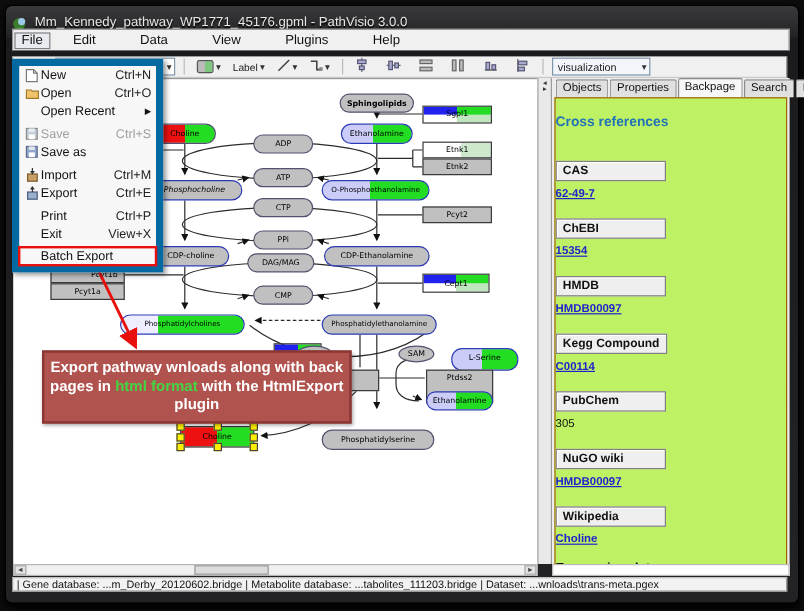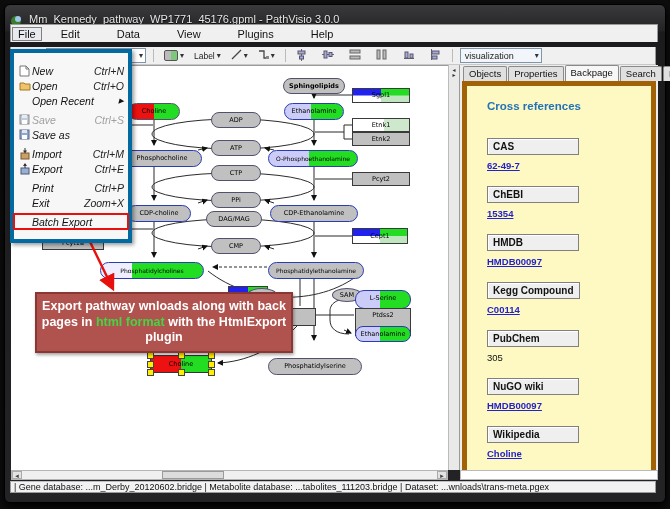--- a/index.html
+++ b/index.html
@@ -56,40 +56,40 @@
   .h-ml{left:-4px;top:calc(50% - 3px)}.h-mr{right:-4px;top:calc(50% - 3px)}
   .h-bl{left:-4px;bottom:-4px}.h-bm{left:calc(50% - 3px);bottom:-4px}.h-br{right:-4px;bottom:-4px}
   
   .callout{position:absolute;left:35px;top:292px;width:250px;z-index:4;background:var(--callout_bg);
     border:2px solid var(--callout_border);color:var(--callout_text);font-weight:bold;font-size:12.5px;
     text-align:center;padding:5px 2px;line-height:1.25;box-shadow:1px 2px 3px rgba(0,0,0,.35);}
   .callout .hl{color:var(--callout_highlight);}
   .red-arrow{position:absolute;left:0;top:0;z-index:5;pointer-events:none;}
   
   .filemenu{position:absolute;left:10px;top:49px;width:114px;z-index:6;background:#f7f7f7;
-    border:4px solid #0369a1;box-shadow:2px 2px 4px rgba(0,0,0,.4);padding:10px 0;font-size:10.5px;color:#111;font-style:italic;}
+    border:6px solid #0369a1;box-shadow:2px 2px 4px rgba(0,0,0,.4);padding:0 0;font-size:10.5px;color:#111;}
   .menu-item{display:flex;align-items:center;height:15px;padding:0 4px 0 3px;}
   .menu-item.gap{margin-top:4px;}
   .mi-icon{width:15px;display:inline-flex;justify-content:center;}
   .mi-label{flex:0 0 auto;}
   .mi-shortcut{margin-left:auto;color:#222;}
   .menu-item.disabled .mi-label,.menu-item.disabled .mi-shortcut{color:#a0a0a0;}
   .mi-arrow{margin-left:auto;font-size:7px;}
   .menu-item.highlighted{outline:2px solid var(--annotation_red);outline-offset:-1px;}
   
   .splitter{position:absolute;left:448px;top:65px;width:12px;height:405px;background:#e9e9e9;
     border-left:1px solid #bbb;border-right:1px solid #9a9a9a;z-index:1;text-align:center;font-size:6px;color:#333;line-height:5px;padding-top:3px;box-sizing:border-box;}
   
   .panel{position:absolute;left:460px;top:65px;width:198px;height:415px;background:#ededed;z-index:1;box-sizing:border-box;}
   .tabs{display:flex;align-items:flex-end;height:16px;padding-left:3px;gap:1px;}
   .tab{border:1px solid #8a8a8a;border-bottom:none;background:#e0e0e0;padding:1px 5px 2px 5px;
     font-size:9.5px;border-radius:2px 2px 0 0;color:#111;}
   .tab.active{background:#f7f7f7;padding-bottom:3px;}
-  .panel-content{position:absolute;left:2px;top:16px;right:2px;bottom:0;background:#fef9c3;
-    border:5px solid #a16207;overflow:hidden;padding:14px 0 0 20px;box-sizing:border-box;}
+  .panel-content{position:absolute;left:2px;top:16px;right:2px;bottom:0;background:#bef264;
+    border:1px solid #a16207;overflow:hidden;padding:14px 0 0 0;box-sizing:border-box;}
   .xref-heading{color:var(--heading_blue);font-weight:bold;font-size:11.5px;margin-bottom:24px;}
   .xref-section{margin-bottom:13px;}
   .xref-title-box{display:inline-block;min-width:80px;border:1px solid #808080;background:#efefef;
     box-shadow:inset 1px 1px 0 #fff;padding:2px 5px;font-size:10px;font-weight:bold;color:#111;}
   .xref-value{display:block;margin-top:5px;font-size:9.5px;font-weight:bold;}
   a.xref-value{color:var(--link_blue);text-decoration:underline;cursor:pointer;}
   span.xref-value{color:#111;font-weight:normal;}
   .xref-footer{font-size:11px;font-weight:bold;color:#111;margin-top:4px;}
   
   .hscroll{position:absolute;left:11px;top:470px;width:437px;height:10px;background:#f0f0f0;
@@ -251,39 +251,39 @@
 
   <div id="nodes">
       <div class="pnode k-pill f-gray" style="left: 283px; top: 78px; width: 62px; height: 16px; line-height: 14px; z-index: 3; font-weight: bold;"><span>Sphingolipids</span></div>
       <div class="pnode k-box f-gene-split" style="left: 352px; top: 88px; width: 58px; height: 15px; line-height: 13px; z-index: 3;"><span>Sgpl1</span></div>
       <div class="pnode k-pill f-red-green" style="left: 128px; top: 103px; width: 52px; height: 17px; line-height: 15px; z-index: 3;"><span>Choline</span></div>
       <div class="pnode k-pill f-lav-green b-blue" style="left: 284px; top: 103px; width: 60px; height: 17px; line-height: 15px; z-index: 3;"><span>Ethanolamine</span></div>
       <div class="pnode k-pill f-gray" style="left: 211px; top: 112px; width: 50px; height: 16px; line-height: 14px; z-index: 3;"><span>ADP</span></div>
       <div class="pnode k-box f-white-palegreen" style="left: 352px; top: 118px; width: 58px; height: 14px; line-height: 12px; z-index: 3;"><span>Etnk1</span></div>
       <div class="pnode k-box f-gray" style="left: 352px; top: 132px; width: 58px; height: 14px; line-height: 12px; z-index: 3;"><span>Etnk2</span></div>
       <div class="pnode k-pill f-gray" style="left: 211px; top: 140px; width: 50px; height: 16px; line-height: 14px; z-index: 3;"><span>ATP</span></div>
-      <div class="pnode k-pill f-gray b-blue" style="left: 122px; top: 150px; width: 80px; height: 17px; line-height: 15px; z-index: 3;"><span>Phosphocholine</span></div>
+      <div class="pnode k-pill f-gray b-blue" style="left: 122px; top: 150px; width: 80px; height: 17px; line-height: 15px; z-index: 3; font-style: italic;"><span>Phosphocholine</span></div>
       <div class="pnode k-pill f-lav-green b-blue" style="left: 268px; top: 150px; width: 90px; height: 17px; line-height: 15px; z-index: 3; font-size: 6px;"><span>O-Phosphoethanolamine</span></div>
       <div class="pnode k-pill f-gray" style="left: 211px; top: 165px; width: 50px; height: 16px; line-height: 14px; z-index: 3;"><span>CTP</span></div>
       <div class="pnode k-box f-gray" style="left: 352px; top: 172px; width: 58px; height: 14px; line-height: 12px; z-index: 3;"><span>Pcyt2</span></div>
       <div class="pnode k-pill f-gray" style="left: 211px; top: 192px; width: 50px; height: 16px; line-height: 14px; z-index: 3;"><span>PPi</span></div>
       <div class="pnode k-pill f-gray b-blue" style="left: 127px; top: 205px; width: 64px; height: 17px; line-height: 15px; z-index: 3;"><span>CDP-choline</span></div>
       <div class="pnode k-pill f-gray" style="left: 206px; top: 211px; width: 56px; height: 16px; line-height: 14px; z-index: 3;"><span>DAG/MAG</span></div>
       <div class="pnode k-pill f-gray b-blue" style="left: 270px; top: 205px; width: 88px; height: 17px; line-height: 15px; z-index: 3;"><span>CDP-Ethanolamine</span></div>
       <div class="pnode k-box f-gray" style="left: 42px; top: 222px; width: 62px; height: 14px; line-height: 12px; z-index: 3; padding-left: 28px;"><span>Pcyt1b</span></div>
       <div class="pnode k-box f-gray" style="left: 42px; top: 236px; width: 62px; height: 14px; line-height: 12px; z-index: 3;"><span>Pcyt1a</span></div>
       <div class="pnode k-pill f-gray" style="left: 211px; top: 238px; width: 50px; height: 16px; line-height: 14px; z-index: 3;"><span>CMP</span></div>
       <div class="pnode k-box f-gene-split" style="left: 352px; top: 228px; width: 56px; height: 16px; line-height: 14px; z-index: 3;"><span>Cept1</span></div>
       <div class="pnode k-pill f-white-green b-blue" style="left: 100px; top: 262px; width: 104px; height: 17px; line-height: 15px; z-index: 3; font-size: 6px;"><span>Phosphatidylcholines</span></div>
       <div class="pnode k-pill f-gray b-blue" style="left: 268px; top: 262px; width: 96px; height: 17px; line-height: 15px; z-index: 3; font-size: 6px;"><span>Phosphatidylethanolamine</span></div>
       <div class="pnode k-box f-blue-green" style="left: 228px; top: 286px; width: 40px; height: 12px; line-height: 10px; z-index: 3;"><span></span></div>
       <div class="pnode k-ellipse f-gray" style="left: 247px; top: 288px; width: 30px; height: 14px; line-height: 12px; z-index: 3;"><span>SAH</span></div>
       <div class="pnode k-ellipse f-gray" style="left: 332px; top: 288px; width: 30px; height: 14px; line-height: 12px; z-index: 3;"><span>SAM</span></div>
       <div class="pnode k-box f-gray" style="left: 290px; top: 308px; width: 26px; height: 18px; line-height: 16px; z-index: 3;"><span></span></div>
-      <div class="pnode k-pill f-lav-green b-blue" style="left: 355px; top: 290px; width: 56px; height: 19px; line-height: 14px; z-index: 3;"><span>L-Serine</span></div>
+      <div class="pnode k-pill f-lav-green b-blue" style="left: 376px; top: 290px; width: 56px; height: 19px; line-height: 14px; z-index: 3;"><span>L-Serine</span></div>
       <div class="pnode k-box f-gray" style="left: 355px; top: 308px; width: 56px; height: 28px; line-height: 12px; z-index: 3;"><span>Ptdss2</span></div>
       <div class="pnode k-pill f-lav-green b-blue" style="left: 355px; top: 326px; width: 56px; height: 16px; line-height: 14px; z-index: 3;"><span>Ethanolamine</span></div>
       <div class="pnode k-pill f-gray" style="left: 268px; top: 345px; width: 94px; height: 17px; line-height: 15px; z-index: 3; margin-top: 13px;"><span>Phosphatidylserine</span></div>
       <div class="pnode k-selected f-red-green" style="left: 150px; top: 355px; width: 62px; height: 18px; line-height: 16px; z-index: 3;"><span>Choline</span><span class="handle h-tl"></span><span class="handle h-tm"></span><span class="handle h-tr"></span><span class="handle h-ml"></span><span class="handle h-mr"></span><span class="handle h-bl"></span><span class="handle h-bm"></span><span class="handle h-br"></span></div>
     </div>
 
   <div class="callout">
     <span>Export pathway wnloads along with back pages in </span><span class="hl">html format</span><span> with the HtmlExport plugin</span>
   </div>
 
@@ -366,21 +366,21 @@
         <span class="mi-shortcut">Ctrl+E</span>
       </div>
       <div class="menu-item gap">
         <span class="mi-icon"></span>
         <span class="mi-label">Print</span>
         <span class="mi-shortcut">Ctrl+P</span>
       </div>
       <div class="menu-item">
         <span class="mi-icon"></span>
         <span class="mi-label">Exit</span>
-        <span class="mi-shortcut">Zoom+X</span>
+        <span class="mi-shortcut">View+X</span>
       </div>
       <div class="menu-item highlighted gap">
         <span class="mi-icon"></span>
         <span class="mi-label">Batch Export</span>
         <span class="mi-shortcut"></span>
       </div>
     </div>
 
   <div class="splitter">
     <span>◂</span><br>

